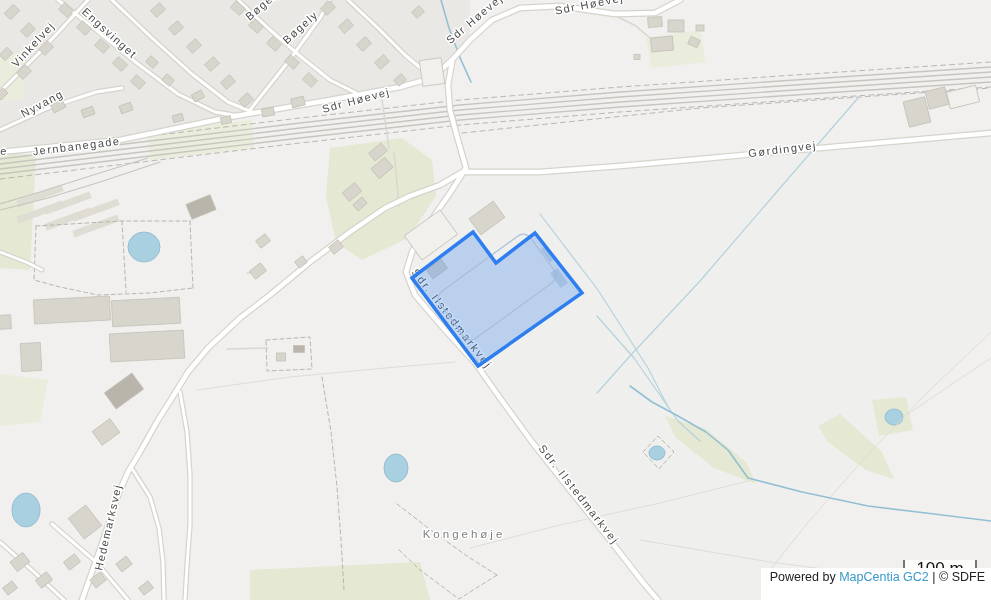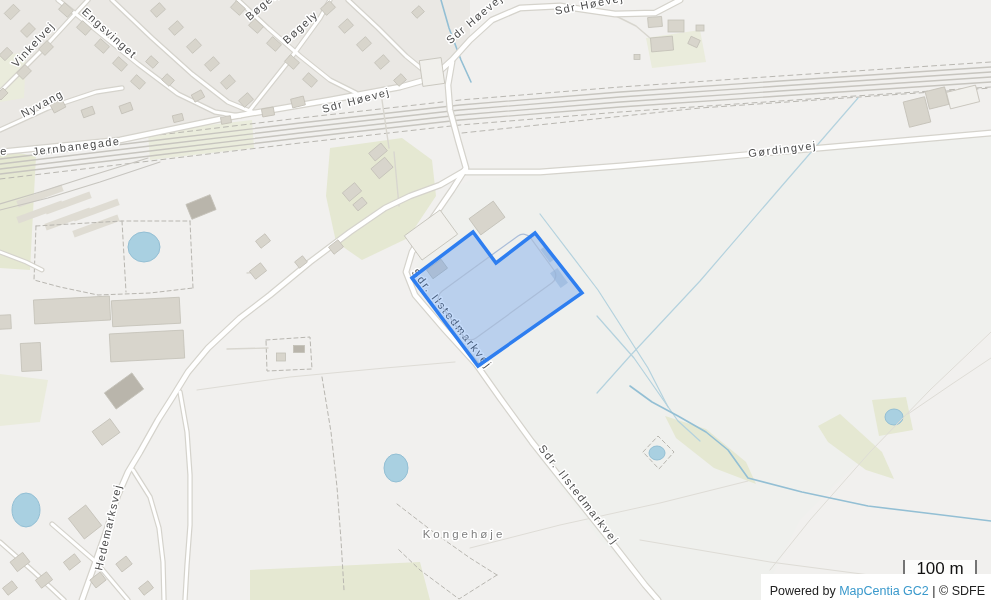--- a/index.html
+++ b/index.html
@@ -2,22 +2,22 @@
 <html><head>
 <meta charset="utf-8">
 <style>
   html,body{margin:0;padding:0;background:#f1f0ee;}
   #viewport{position:relative;width:991px;height:600px;overflow:hidden;
     font-family:"Liberation Sans",sans-serif;}
   #map-svg{position:absolute;left:0;top:0;display:block;cursor:grab;}
   #scalebar{position:absolute;right:14px;bottom:21px;min-width:62px;height:17px;
     background:rgba(255,255,255,.78);border:2px solid #757575;border-top:none;
     font-size:17px;color:#111;text-align:center;line-height:17px;padding:0 4px;}
-  #attribution{position:absolute;right:0;bottom:0;height:18px;background:#fff;
-    font-size:12.5px;color:#222;line-height:18px;padding:8px 6px 0 9px;white-space:nowrap;}
+  #attribution{position:absolute;right:0;bottom:0;height:32px;background:#fff;
+    font-size:12.5px;color:#222;line-height:18px;padding:0 6px 0 9px;white-space:nowrap;}
   #attribution a{color:#3a99cc;text-decoration:none;}
   svg text{paint-order:stroke;stroke:#ffffff;stroke-width:3px;stroke-linejoin:round;}
 </style>
 </head>
 <body>
 
 <div id="viewport">
   <svg id="map-svg" width="991" height="600" viewBox="0 0 991 600" xmlns="http://www.w3.org/2000/svg">
       <rect x="0" y="0" width="991" height="600" fill="#f1f0ee"></rect>
       <polygon points="0,0 470,0 470,38 448,60 430,76 392,88 328,102 228,118 118,142 0,155" fill="#eae8e4"></polygon>

